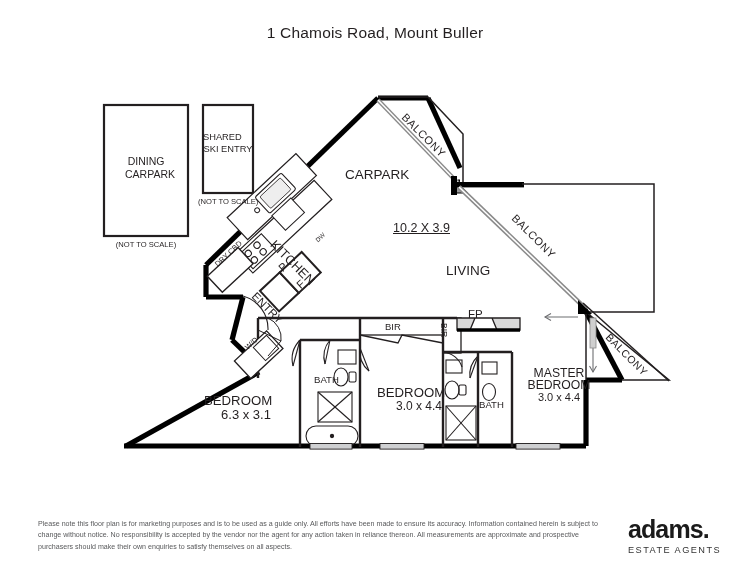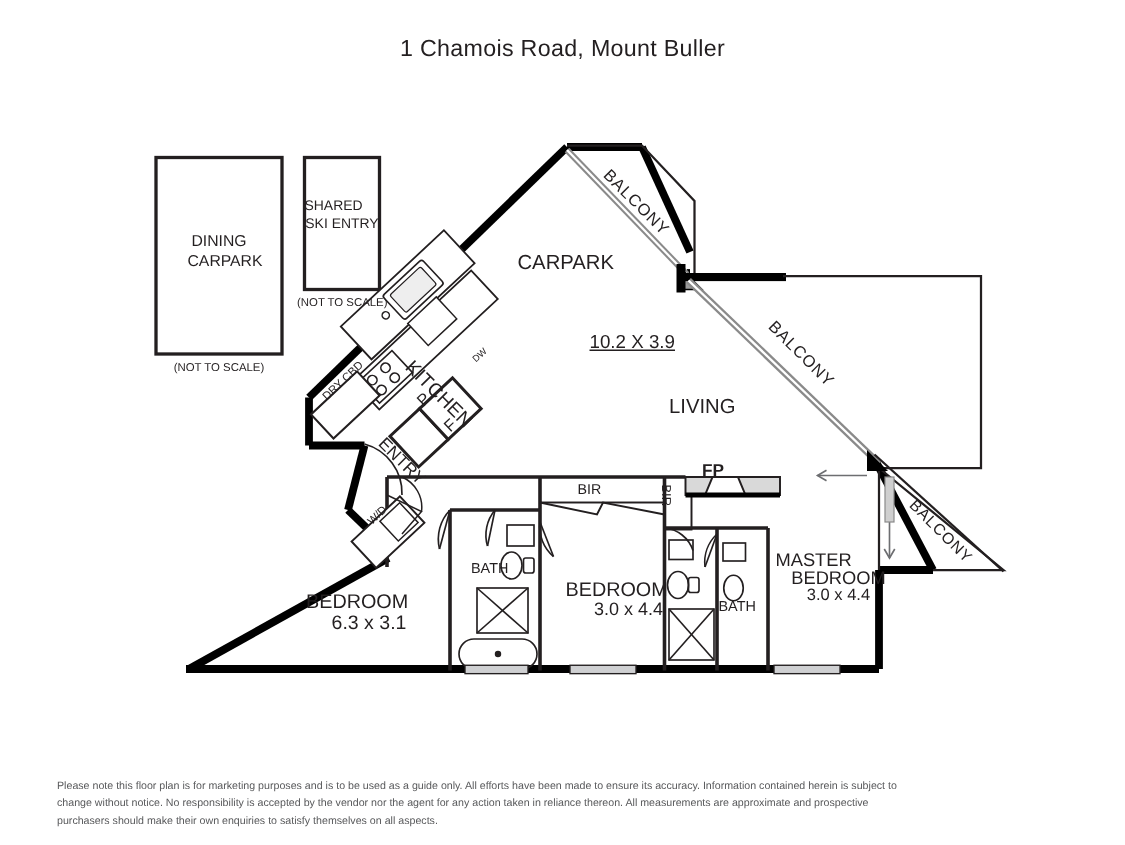--- a/index.html
+++ b/index.html
@@ -352,47 +352,51 @@
   <div class="lbl" style="left:278px; top:237px; font-size:13px; transform:rotate(45deg); transform-origin:left top;">KITCHEN</div>
 
   <div class="lbl" style="left:258px; top:290px; font-size:11.5px; transform:rotate(45deg); transform-origin:left top;">ENTRY</div>
 
   <div class="lbl" style="left:204px; top:393px; font-size:13.2px;">BEDROOM</div>
   <div class="lbl" style="left:204px; top:407px; width:84px; text-align:center; font-size:13px;">6.3 x 3.1</div>
 
   <div class="lbl" style="left:377px; top:385px; font-size:13.2px;">BEDROOM</div>
   <div class="lbl" style="left:377px; top:399px; width:84px; text-align:center; font-size:12px;">3.0 x 4.4</div>
 
-  <div class="lbl" style="left:517px; top:366px; width:84px; text-align:left; font-size:12.2px;">MASTER</div>
+  <div class="lbl" style="left:517px; top:366px; width:84px; text-align:center; font-size:12.2px;">MASTER</div>
   <div class="lbl" style="left:517px; top:378px; width:84px; text-align:center; font-size:12.2px;">BEDROOM</div>
   <div class="lbl" style="left:517px; top:391px; width:84px; text-align:center; font-size:11px;">3.0 x 4.4</div>
 
   <div class="lbl" style="left:213px; top:262px; font-size:7.6px; transform:rotate(-43deg); transform-origin:left top;">DRY CBD</div>
 
   <div class="lbl" style="left:276px; top:265px; font-size:11px; transform:rotate(-43deg); transform-origin:left top;">P</div>
 
   <div class="lbl" style="left:294px; top:282px; font-size:11px; transform:rotate(-43deg); transform-origin:left top;">F</div>
 
   <div class="lbl" style="left:314px; top:238px; font-size:6.2px; transform:rotate(-43deg); transform-origin:left top;">DW</div>
 
   <div class="lbl" style="left:243px; top:345px; font-size:7.4px; transform:rotate(-43deg); transform-origin:left top;">W/D</div>
 
-  <div class="lbl" style="left:468px; top:308px; font-size:11.5px; font-weight:bold;">FP</div>
+  <div class="lbl" style="left:468px; top:308px; font-size:11.5px; font-weight:normal;">FP</div>
 
   <div class="lbl" style="left:385px; top:321px; font-size:9.5px;">BIR</div>
 
   <div class="lbl" style="left:449px; top:323px; font-size:8.6px; transform:rotate(90deg); transform-origin:left top;">BIR</div>
 
   <div class="lbl" style="left:314px; top:374px; font-size:9.6px;">BATH</div>
 
   <div class="lbl" style="left:479px; top:399px; font-size:9.6px;">BATH</div>
 
   <div class="lbl" style="left:408px; top:111px; font-size:11px; letter-spacing:0.6px; transform:rotate(45deg); transform-origin:left top;">BALCONY</div>
 
   <div class="lbl" style="left:518px; top:212px; font-size:11px; letter-spacing:0.6px; transform:rotate(45deg); transform-origin:left top;">BALCONY</div>
 
   <div class="lbl" style="left:612px; top:331px; font-size:10.5px; letter-spacing:0.6px; transform:rotate(45deg); transform-origin:left top;">BALCONY</div>
 
   <div id="footer">
     <div id="disclaimer">Please note this floor plan is for marketing purposes and is to be used as a guide only. All efforts have been made to ensure its accuracy. Information contained herein is subject to change without notice. No responsibility is accepted by the vendor nor the agent for any action taken in reliance thereon. All measurements are approximate and prospective purchasers should make their own enquiries to satisfy themselves on all aspects.</div>
+    <div id="brand">
+      <div id="brand-name">adams.</div>
+      <div id="brand-sub">ESTATE AGENTS</div>
+    </div>
   </div>
 
 </div>
 
 </body></html>

